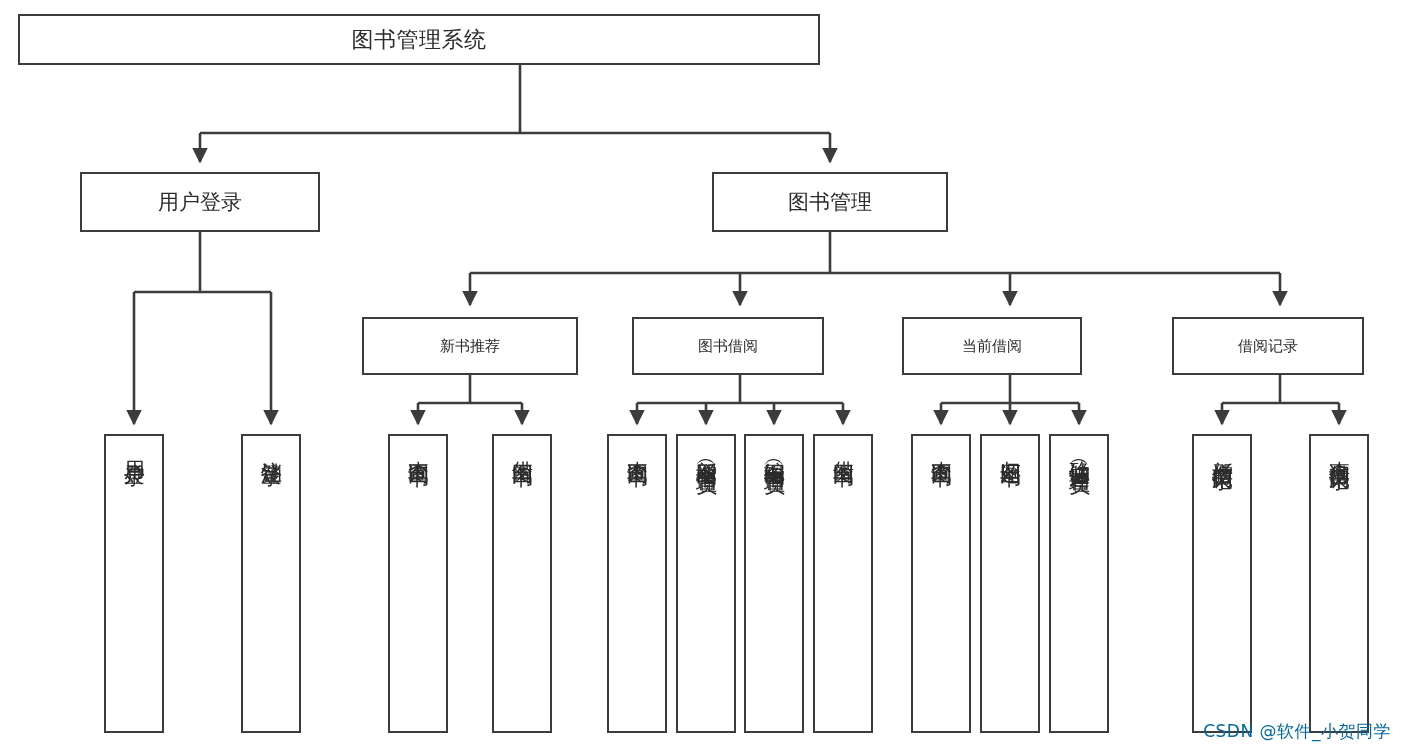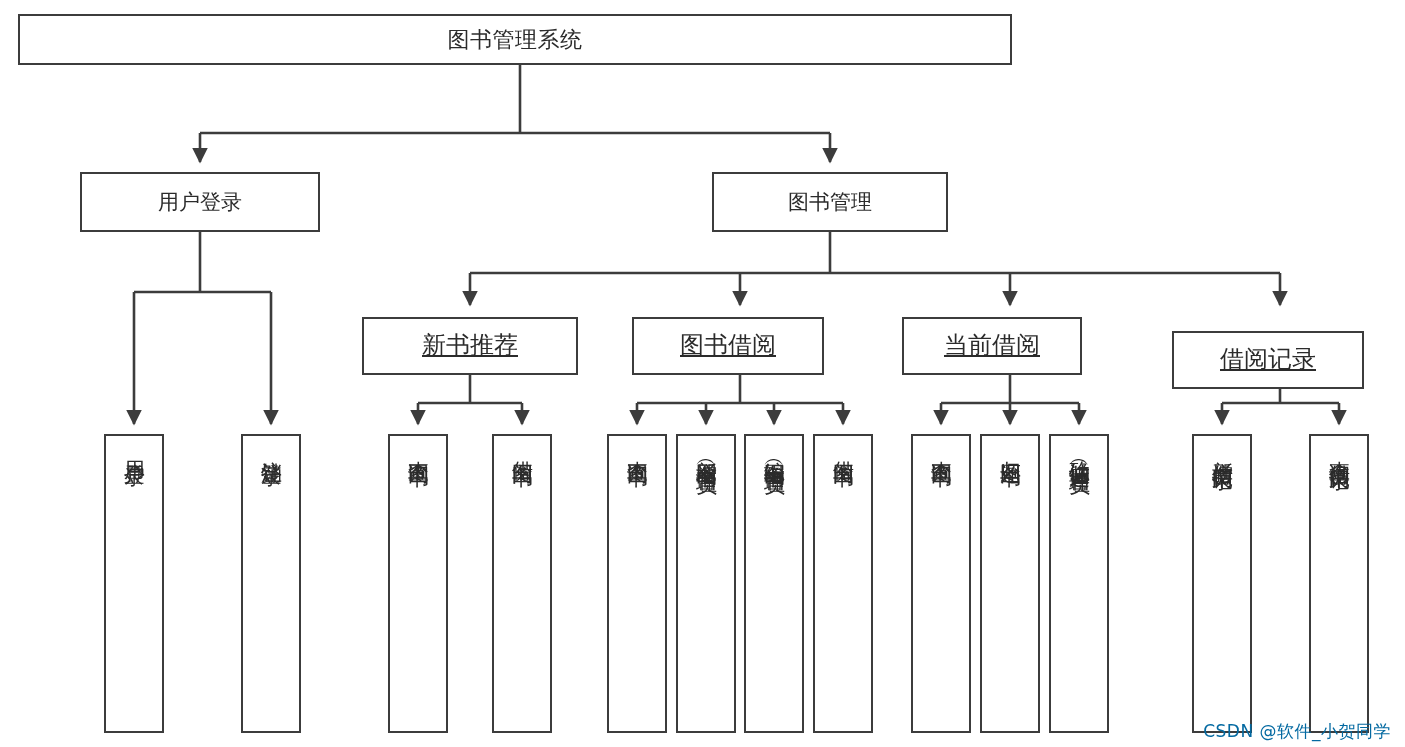--- a/index.html
+++ b/index.html
@@ -39,41 +39,40 @@
   .node-label {
     display: block;
     text-align: center;
     line-height: 1.08;
     color: #2b2b2b;
   }
   
   #node-root {
     left: 18px;
     top: 14px;
-    width: 994px;
+    width: 802px;
     height: 51px;
   }
   #node-root .node-label {
     font-size: 22px;
     letter-spacing: 0.5px;
   }
   
   .lvl2 {
     height: 60px;
   }
   .lvl2 .node-label {
     font-size: 21px;
   }
   
   .lvl3 {
     height: 58px;
   }
   .lvl3 .node-label {
-    font-size: 24px;
-    text-decoration: underline;
+    font-size: 15px;
   }
   
   .leaf {
     top: 434px;
     height: 299px;
     align-items: flex-start;
     justify-content: center;
     padding-top: 8px;
   }
   .leaf .node-label {
@@ -171,21 +170,21 @@
 
   <div class="node lvl3" style="left:362px; top:317px; width:216px;">
     <span class="node-label">新书推荐</span>
   </div>
   <div class="node lvl3" style="left:632px; top:317px; width:192px;">
     <span class="node-label">图书借阅</span>
   </div>
   <div class="node lvl3" style="left:902px; top:317px; width:180px;">
     <span class="node-label">当前借阅</span>
   </div>
-  <div class="node lvl3" style="left:1172px; top:331px; width:192px;">
+  <div class="node lvl3" style="left:1172px; top:317px; width:192px;">
     <span class="node-label">借阅记录</span>
   </div>
 
   <div class="node leaf leaf-center" style="left:104px; width:60px;">
     <span class="node-label">用户登录</span>
   </div>
   <div class="node leaf leaf-center" style="left:241px; width:60px;">
     <span class="node-label">注销登录</span>
   </div>
 

